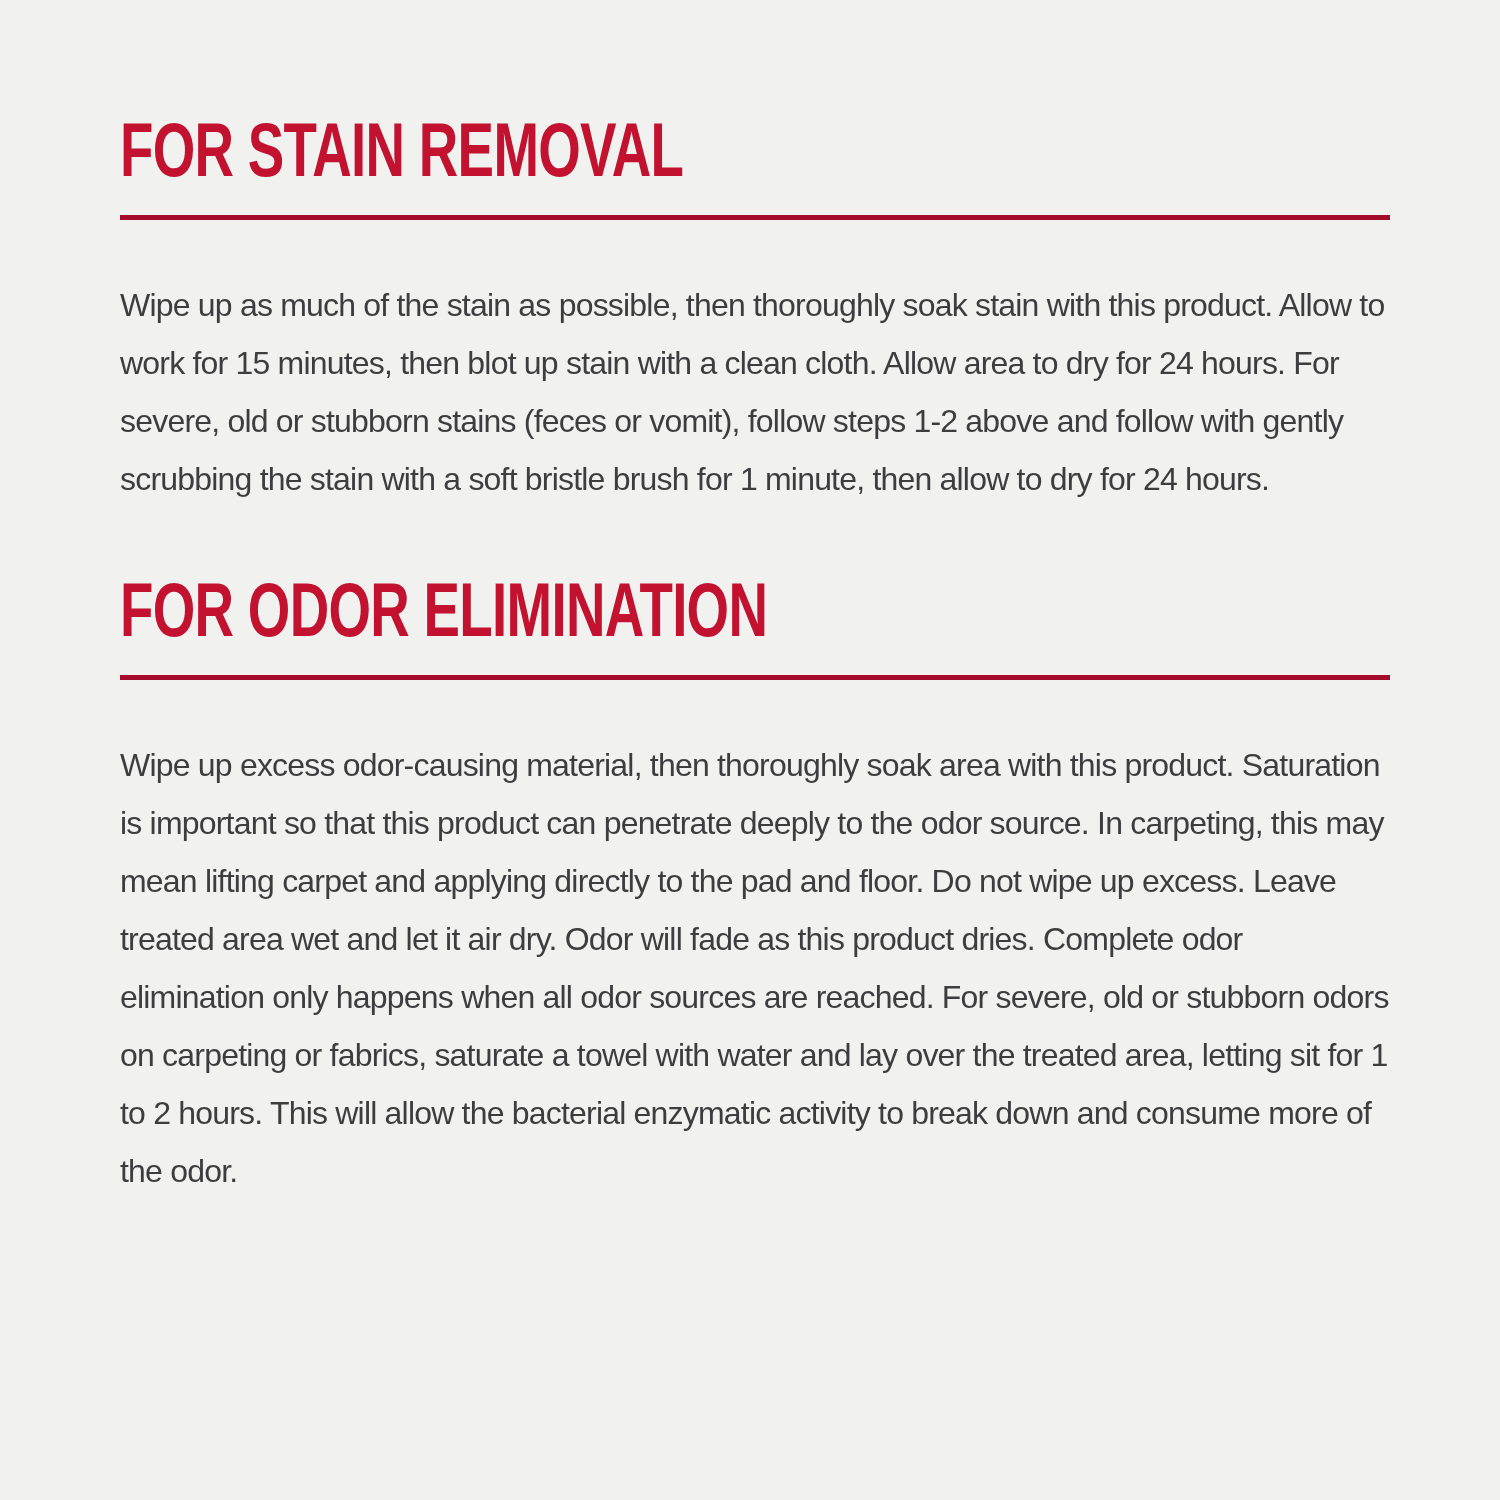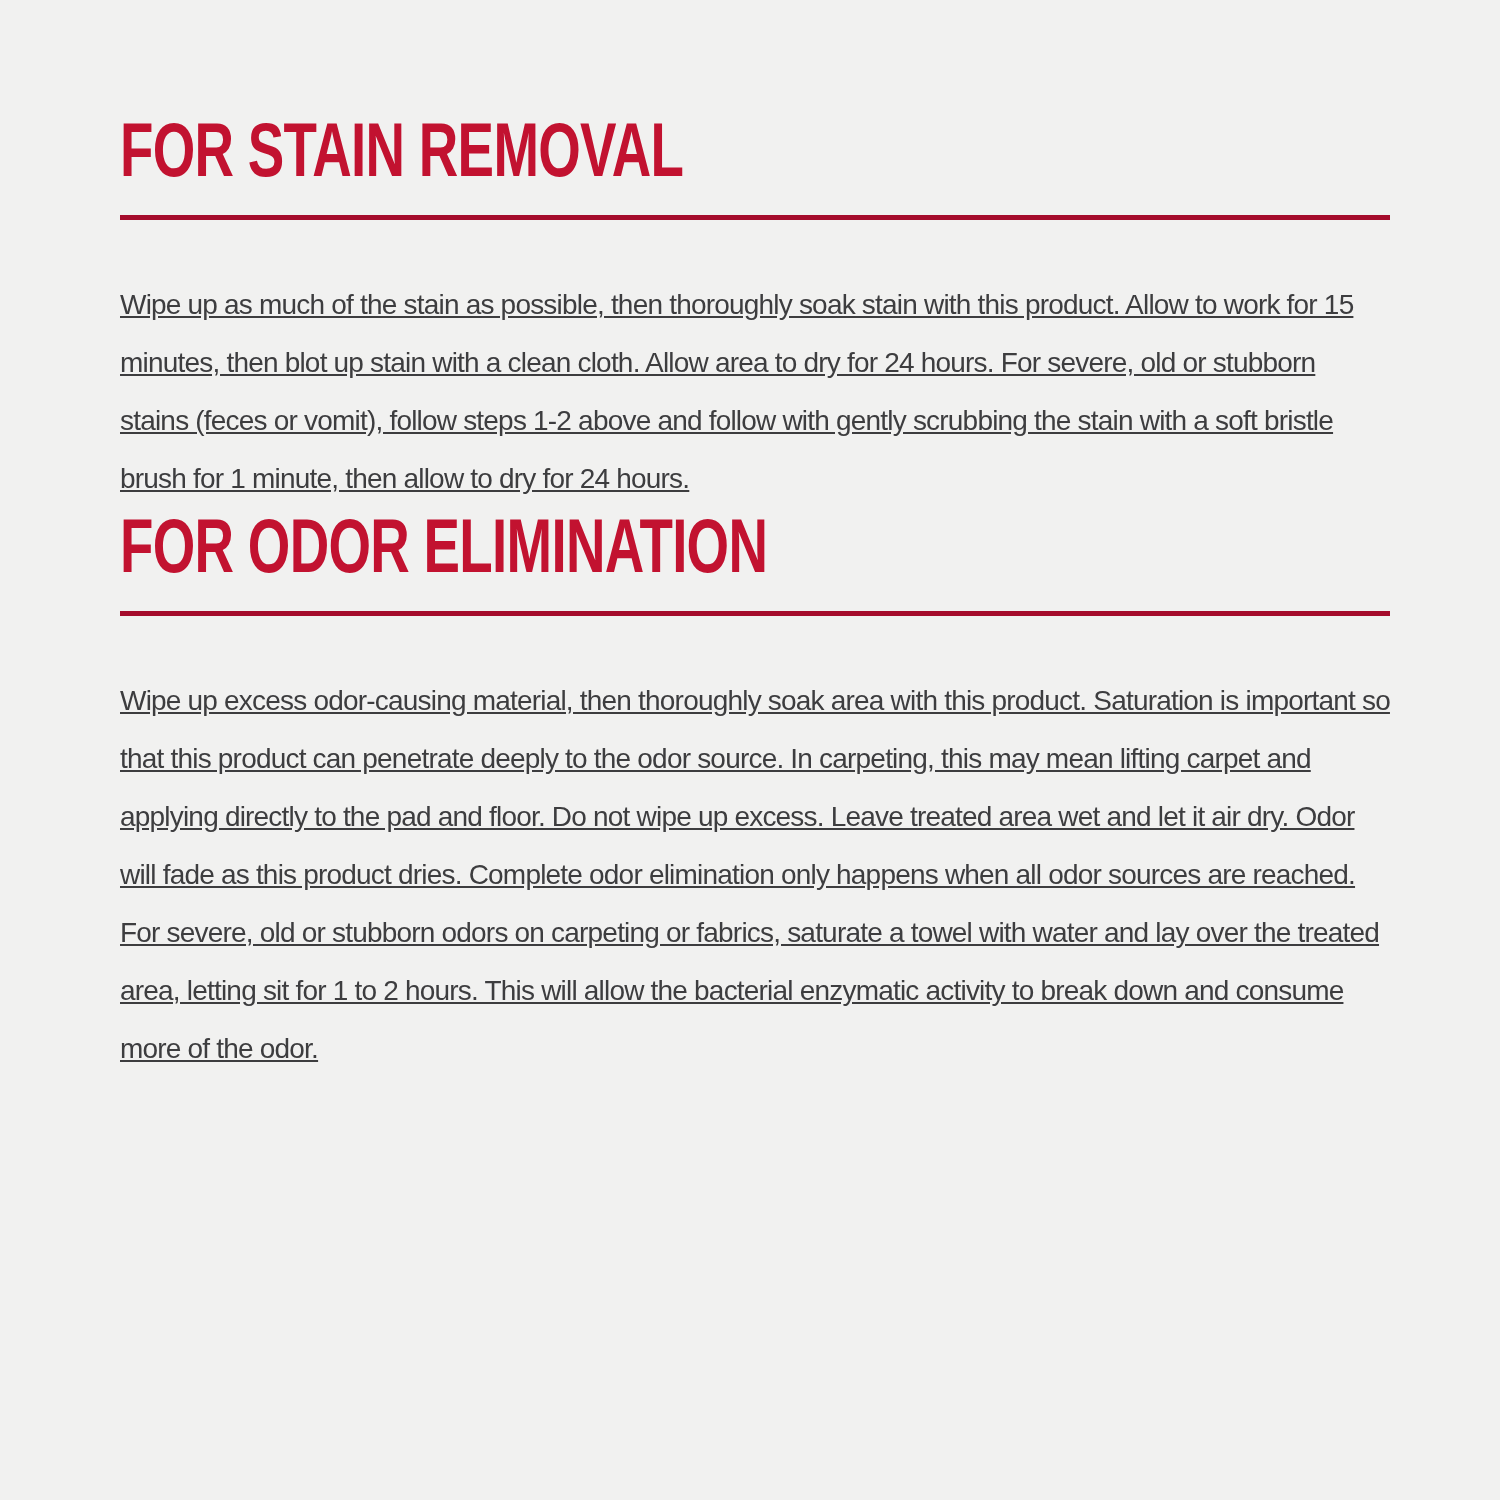--- a/index.html
+++ b/index.html
@@ -33,28 +33,28 @@
   .heading-rule {
     width: 1270px;
     height: 5px;
     margin: 27px 0 0 0;
     border: none;
     background: #a50c2c;
   }
   .section-paragraph {
     margin: 56px 0 0 0;
     width: 1270px;
-    font-size: 28px;
+    font-size: 32px;
     font-weight: 400;
     line-height: 58px;
     letter-spacing: -0.8px;
     color: #3d3d3f;
-    text-decoration: underline;
   }
   .section + .section {
+    margin-top: 64px;
   }
 </style>
 </head>
 <body>
 
 <div class="label-panel">
 
   <div class="section">
     <h1 class="section-heading">FOR STAIN REMOVAL</h1>
     <div class="heading-rule"></div>

